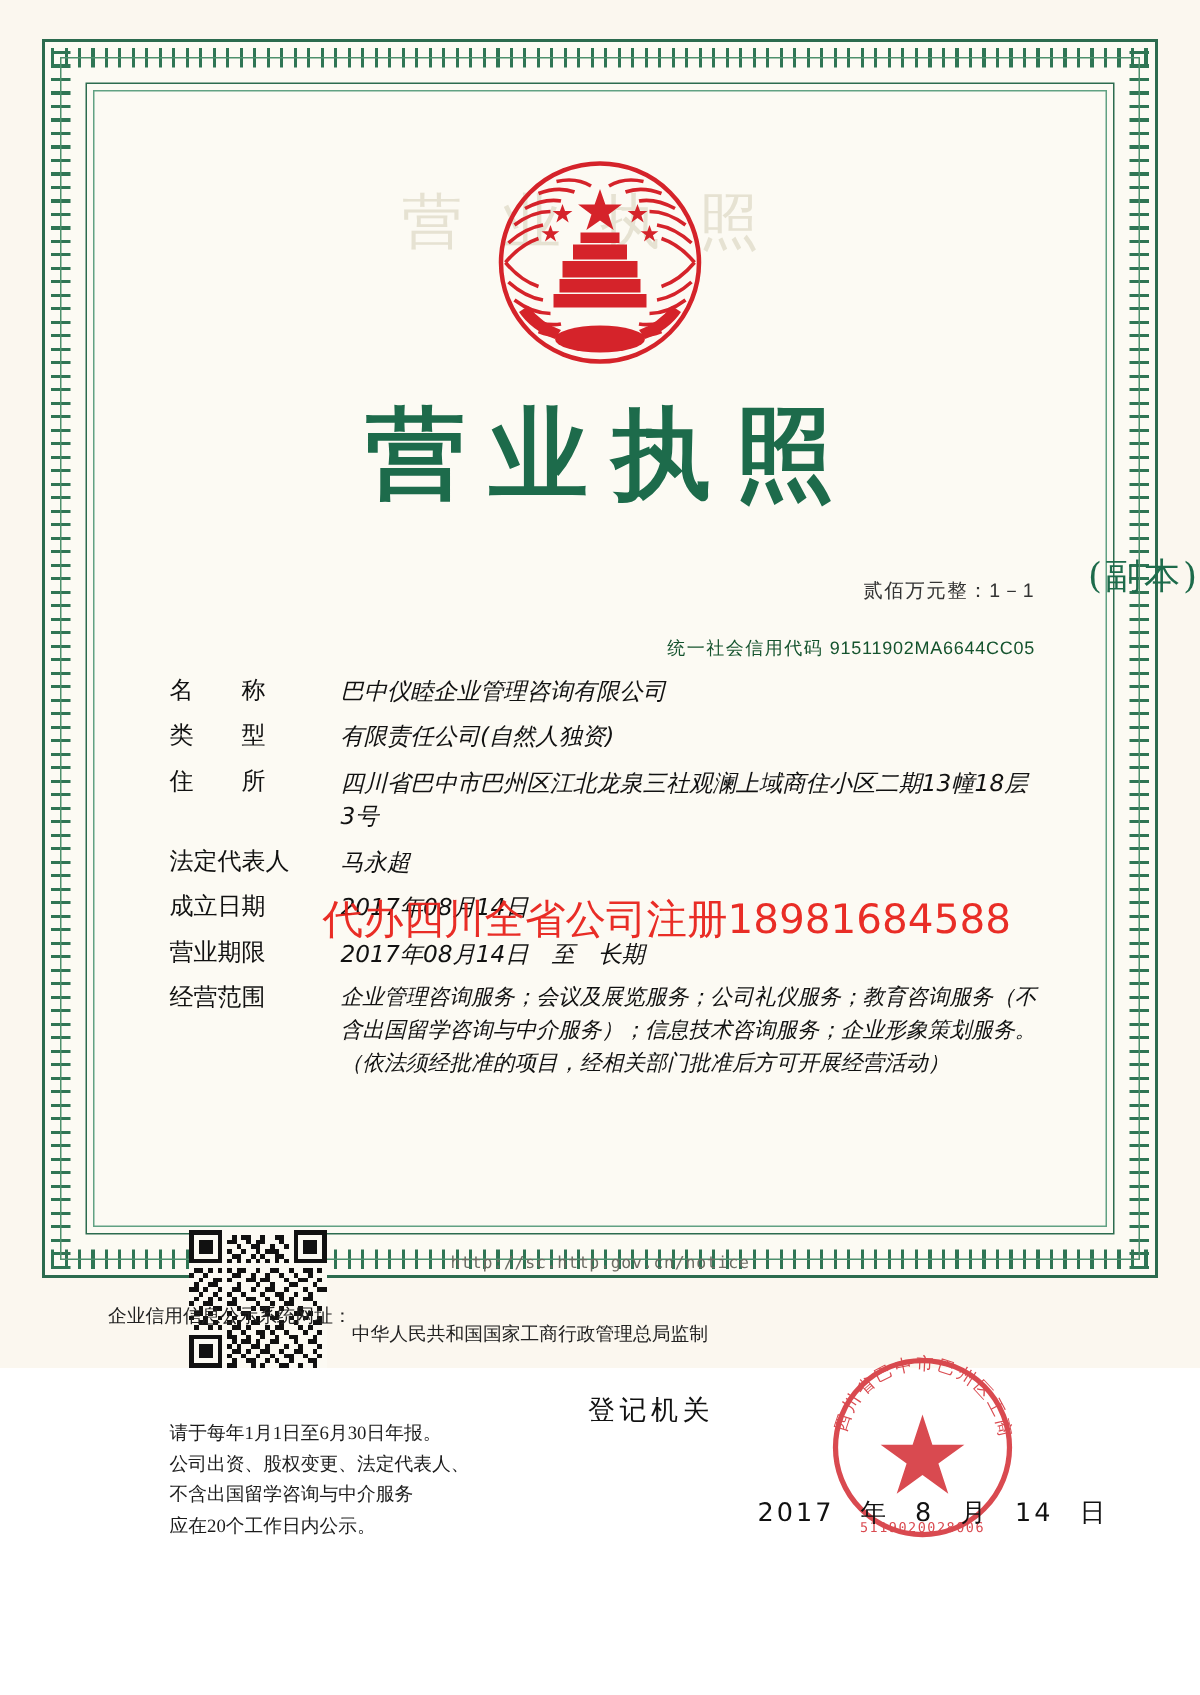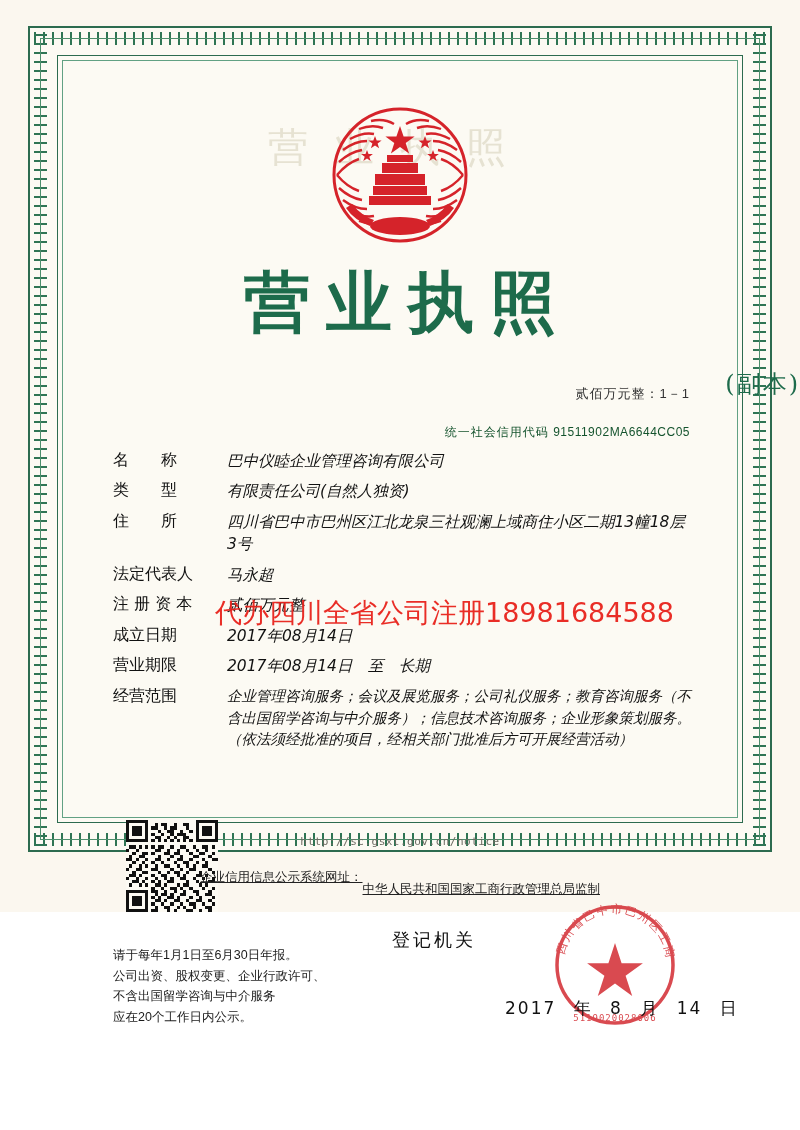--- a/index.html
+++ b/index.html
@@ -207,21 +207,21 @@
   }
 
   
   .notes {
     position: absolute;
     left: 113px;
     top: 945px;
     font-size: 12.5px;
     line-height: 1.65;
     color: #1b1b1b;
-    font-family: Liberation Sans, sans-serif;
+    font-family: Liberation Serif, serif;
   }
 
   
   .registry-label {
     position: absolute;
     left: 392px;
     top: 928px;
     font-size: 18px;
     letter-spacing: 3px;
     color: #111;
@@ -258,29 +258,28 @@
     color: #6c6a62;
     font-family: "DejaVu Sans Mono", monospace;
     letter-spacing: 0.5px;
   }
 
   .footer {
     position: absolute;
     left: 0; right: 0;
     bottom: 20px;
     height: 30px;
-    padding: 0 28px;
+    padding: 0 72px;
     display: flex;
-    justify-content: center;
+    justify-content: flex-start;
     align-items: center;
     font-size: 12.5px;
     color: #222;
     font-family: "DejaVu Sans", sans-serif;
     box-sizing: border-box;
-    text-decoration: underline;
   }
   .footer-left { color: #222; }
   .footer-right { color: #222; margin-top: 24px; }
 </style>
 </head>
 <body>
 
 <div class="page">
 
   <div class="outer-frame"></div>
@@ -366,24 +365,20 @@
     <div class="field-row">
       <div class="field-label">住　　所</div>
       <div class="field-value">四川省巴中市巴州区江北龙泉三社观澜上域商住小区二期13幢18层3号</div>
     </div>
 
     <div class="field-row">
       <div class="field-label wide">法定代表人</div>
       <div class="field-value">马永超</div>
     </div>
 
-    <div class="field-row">
-      <div class="field-label wide">注 册 资 本</div>
-      <div class="field-value">贰佰万元整</div>
-    </div>
 
     <div class="field-row">
       <div class="field-label wide">成立日期</div>
       <div class="field-value">2017年08月14日</div>
     </div>
 
     <div class="field-row">
       <div class="field-label wide">营业期限</div>
       <div class="field-value">2017年08月14日　至　长期</div>
     </div>
@@ -609,21 +604,21 @@
         <rect x="15" y="28" width="1" height="1"></rect>
           <rect x="19" y="28" width="2" height="1"></rect>
         <rect x="23" y="28" width="1" height="1"></rect>
           <rect x="26" y="28" width="1" height="1"></rect>
       </g>
     </svg>
   </div>
 
   <div class="notes">
     <div>请于每年1月1日至6月30日年报。</div>
-    <div>公司出资、股权变更、企业行政许可、</div>
+    <div>公司出资、股权变更、法定代表人、</div>
     <div>不含出国留学咨询与中介服务</div>
     <div>应在20个工作日内公示。</div>
   </div>
 
   <div class="registry-label">登记机关</div>
 
   <div class="seal">
     <svg viewBox="0 0 140 140" width="140" height="140">
       <defs>
         <path id="sealArc" d="M70,70 m-52,0 a52,52 0 1,1 104,0" fill="none"></path>
@@ -640,20 +635,20 @@
 
   <div class="issue-date">
     <span>2017</span>
     <span>年</span>
     <span>8</span>
     <span>月</span>
     <span>14</span>
     <span>日</span>
   </div>
 
-  <div class="url-line">http://sc.gsxt.gov.cn/notice</div>
+  <div class="url-line">http://sc.http.gov.cn/notice</div>
 
   <div class="footer">
     <div class="footer-left">企业信用信息公示系统网址：</div>
     <div class="footer-right">中华人民共和国国家工商行政管理总局监制</div>
   </div>
 
 </div>
 
 </body></html>

